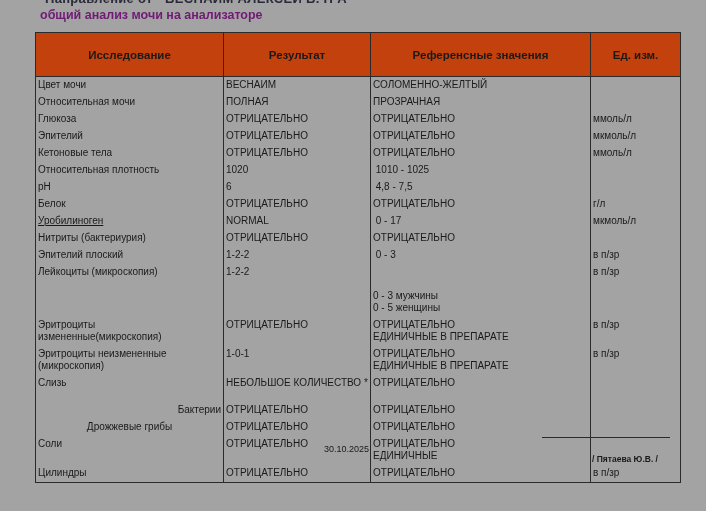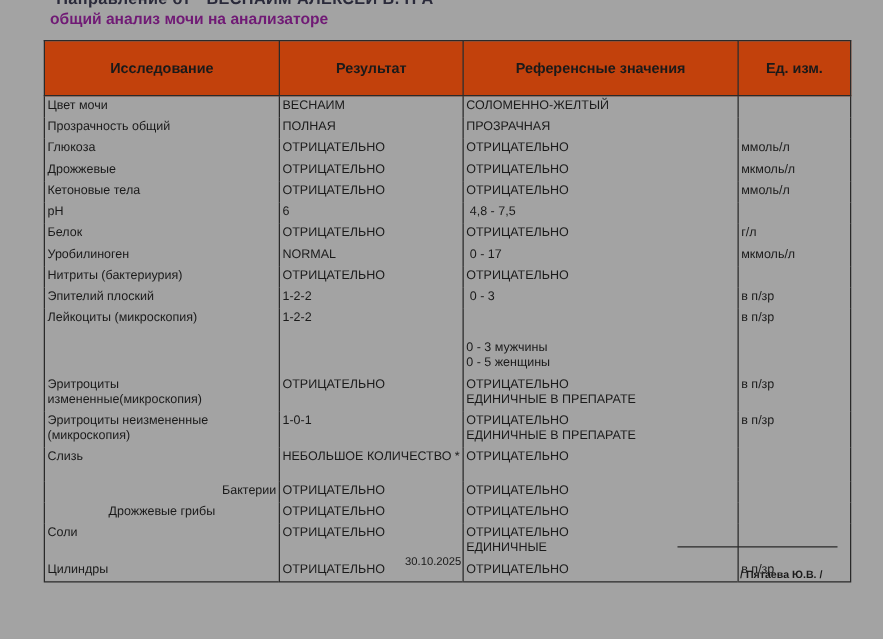--- a/index.html
+++ b/index.html
@@ -82,69 +82,77 @@
   <tbody id="rows-body">
       <tr style="height: 14px;">
         <td style="white-space: pre-line;">Цвет мочи</td>
         <td>ВЕСНАИМ</td>
         <td class="ref">
           <span class="line" style="white-space: pre;">СОЛОМЕННО-ЖЕЛТЫЙ</span>
         </td>
         <td class="units"></td>
       </tr>
       <tr style="height: 17px;">
-        <td style="white-space: pre-line;">Прозрачность общий</td>
+        <td style="white-space: pre-line;">Относительная мочи</td>
         <td>ПОЛНАЯ</td>
         <td class="ref">
           <span class="line" style="white-space: pre;">ПРОЗРАЧНАЯ</span>
         </td>
         <td class="units"></td>
       </tr>
       <tr style="height: 17px;">
         <td style="white-space: pre-line;">Глюкоза</td>
         <td>ОТРИЦАТЕЛЬНО</td>
         <td class="ref">
           <span class="line" style="white-space: pre;">ОТРИЦАТЕЛЬНО</span>
         </td>
         <td class="units">ммоль/л</td>
       </tr>
       <tr style="height: 17px;">
-        <td style="white-space: pre-line;">Дрожжевые</td>
+        <td style="white-space: pre-line;">Эпителий</td>
         <td>ОТРИЦАТЕЛЬНО</td>
         <td class="ref">
           <span class="line" style="white-space: pre;">ОТРИЦАТЕЛЬНО</span>
         </td>
         <td class="units">мкмоль/л</td>
       </tr>
       <tr style="height: 17px;">
         <td style="white-space: pre-line;">Кетоновые тела</td>
         <td>ОТРИЦАТЕЛЬНО</td>
         <td class="ref">
           <span class="line" style="white-space: pre;">ОТРИЦАТЕЛЬНО</span>
         </td>
         <td class="units">ммоль/л</td>
+      </tr>
+      <tr style="height: 17px;">
+        <td style="white-space: pre-line;">Относительная плотность</td>
+        <td>1020</td>
+        <td class="ref">
+          <span class="line" style="white-space: pre;"> 1010 - 1025</span>
+        </td>
+        <td class="units"></td>
       </tr>
       <tr style="height: 17px;">
         <td style="white-space: pre-line;">pH</td>
         <td>6</td>
         <td class="ref">
           <span class="line" style="white-space: pre;"> 4,8 - 7,5</span>
         </td>
         <td class="units"></td>
       </tr>
       <tr style="height: 17px;">
         <td style="white-space: pre-line;">Белок</td>
         <td>ОТРИЦАТЕЛЬНО</td>
         <td class="ref">
           <span class="line" style="white-space: pre;">ОТРИЦАТЕЛЬНО</span>
         </td>
         <td class="units">г/л</td>
       </tr>
       <tr style="height: 17px;">
-        <td style="white-space: pre-line;">Уробилиноген</td>
+        <td style="white-space: pre-line; text-decoration: underline;">Уробилиноген</td>
         <td>NORMAL</td>
         <td class="ref">
           <span class="line" style="white-space: pre;"> 0 - 17</span>
         </td>
         <td class="units">мкмоль/л</td>
       </tr>
       <tr style="height: 17px;">
         <td style="white-space: pre-line;">Нитриты (бактериурия)</td>
         <td>ОТРИЦАТЕЛЬНО</td>
         <td class="ref">

